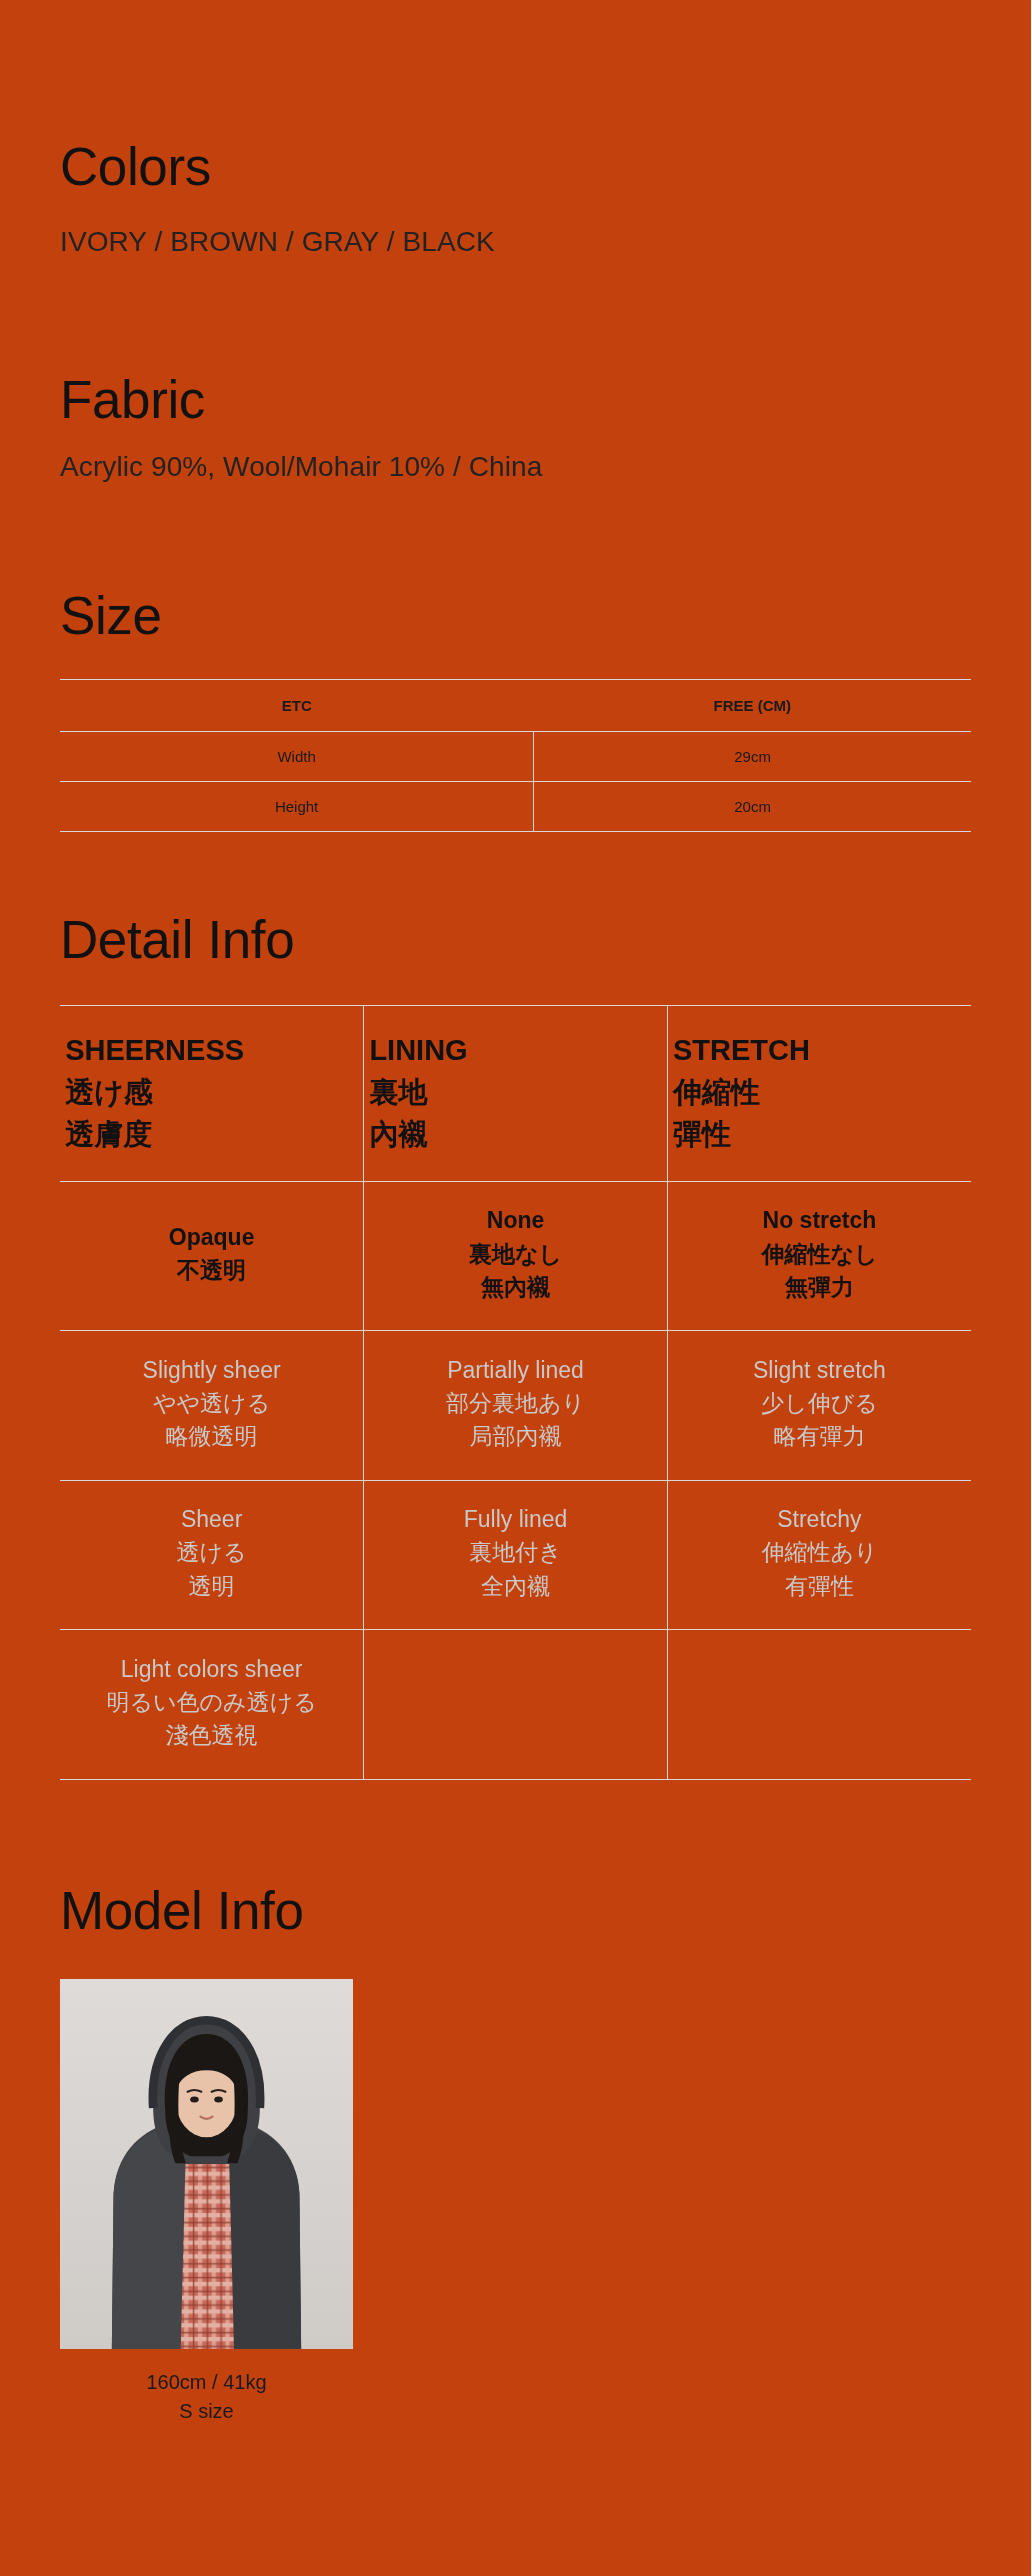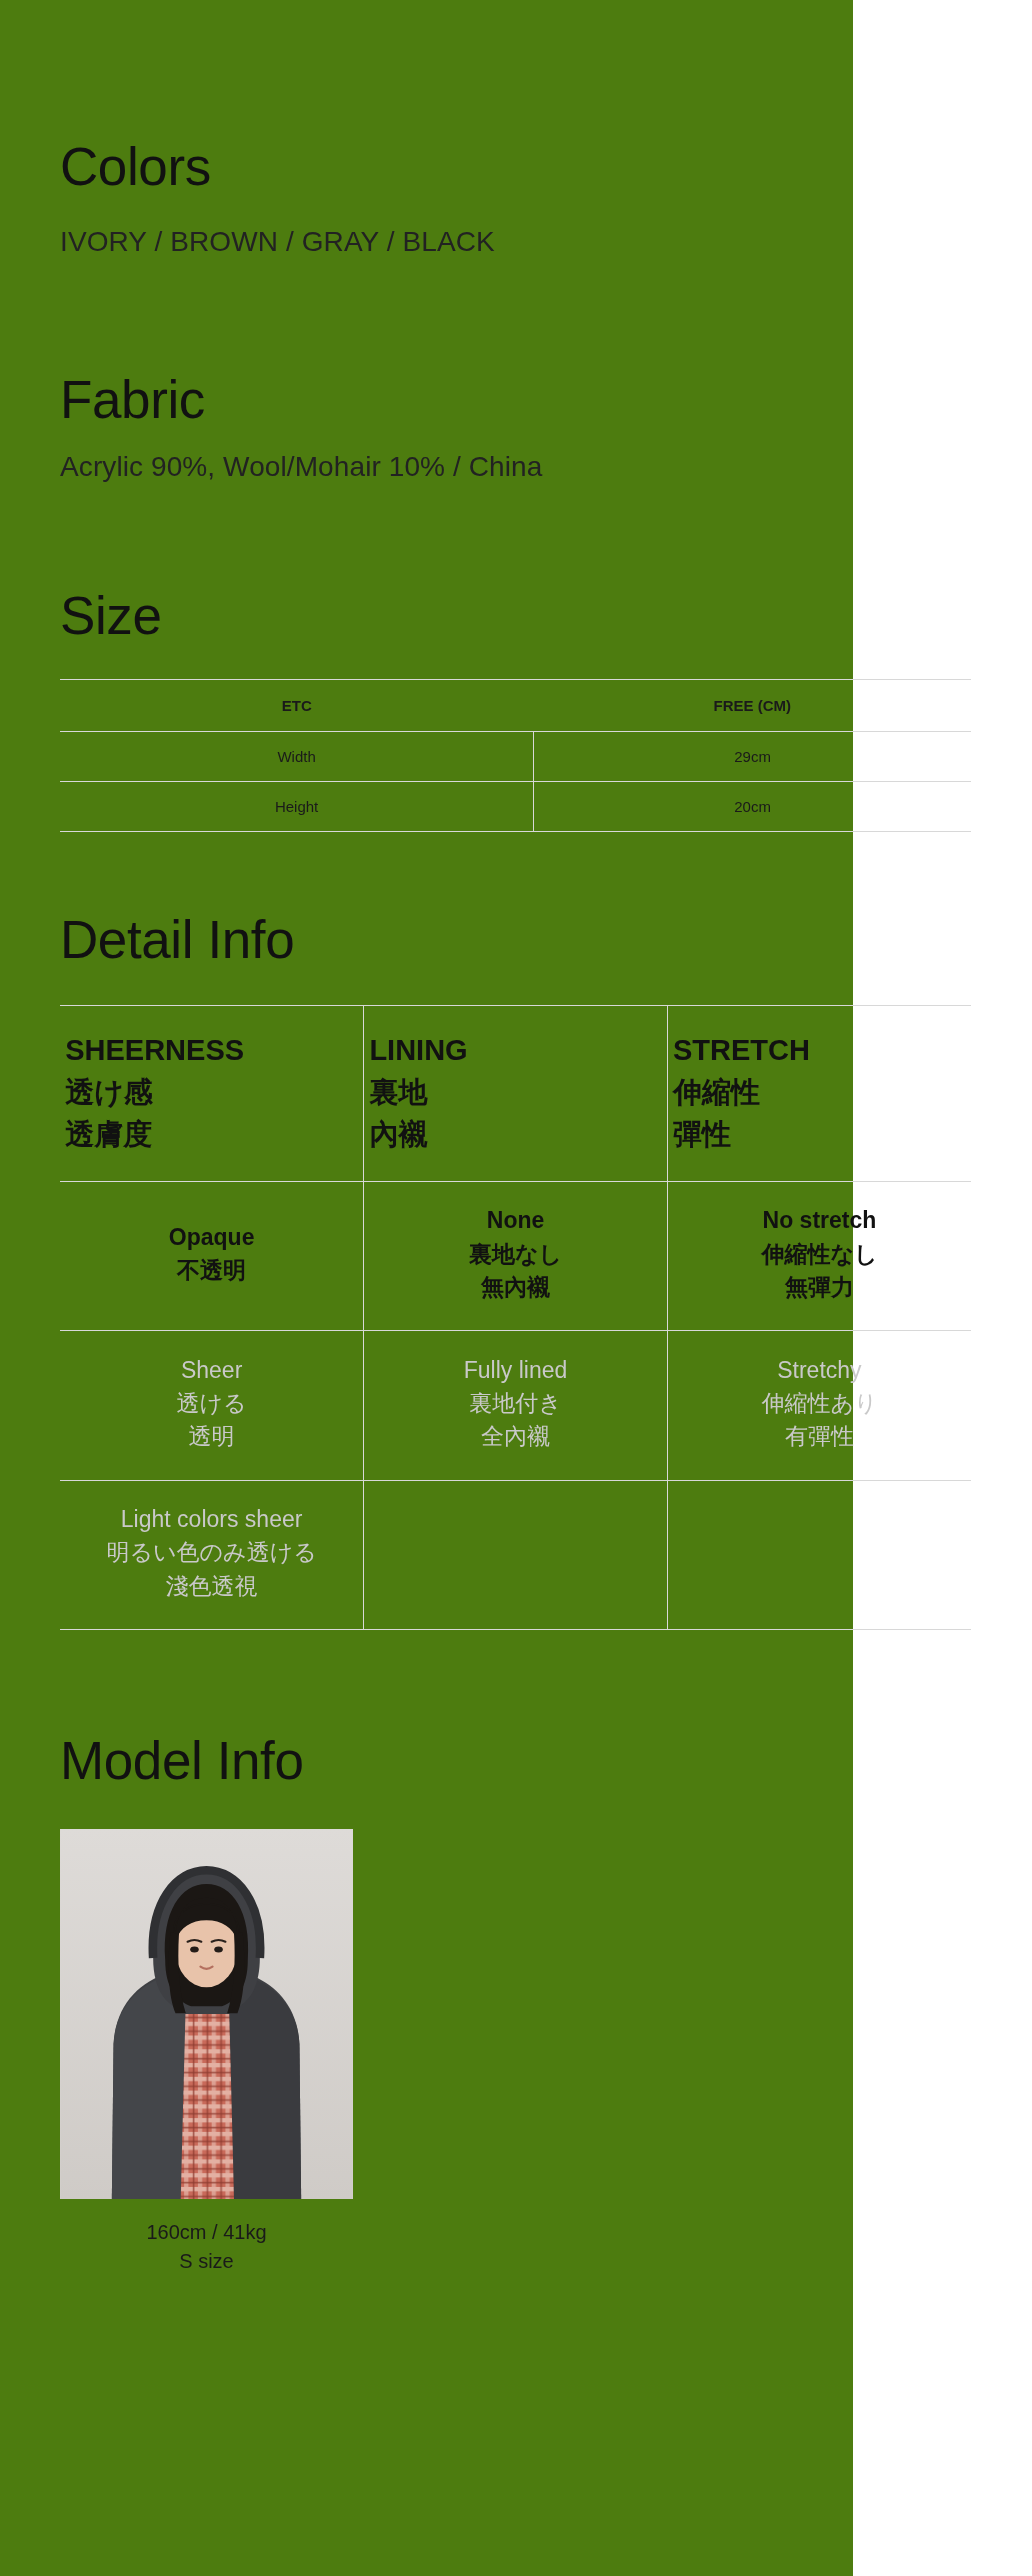--- a/index.html
+++ b/index.html
@@ -9,24 +9,24 @@
     background: #ffffff;
   }
   body {
     width: 1033px;
     min-height: 2576px;
     font-family: "Liberation Sans", sans-serif;
     color: #1a1a1a;
     -webkit-font-smoothing: antialiased;
   }
   .page {
-    width: 853px;
+    width: 1031px;
     min-height: 2576px;
     padding: 0 60px;
-    background: #4d7c0f;
+    background: #c2410c;
   }
 
   
   .h-section {
     font-size: 53px;
     font-weight: 400;
     letter-spacing: -0.4px;
     color: #111111;
     margin: 0;
     line-height: 1.1;
@@ -221,20 +221,37 @@
             <span class="cell-line">裏地なし</span>
             <span class="cell-line">無內襯</span>
           </td>
           <td class="cell-active">
             <span class="cell-line lang-en">No stretch</span>
             <span class="cell-line">伸縮性なし</span>
             <span class="cell-line">無彈力</span>
           </td>
         </tr>
 
+        <tr>
+          <td class="cell-muted">
+            <span class="cell-line">Slightly sheer</span>
+            <span class="cell-line">やや透ける</span>
+            <span class="cell-line">略微透明</span>
+          </td>
+          <td class="cell-muted">
+            <span class="cell-line">Partially lined</span>
+            <span class="cell-line">部分裏地あり</span>
+            <span class="cell-line">局部內襯</span>
+          </td>
+          <td class="cell-muted">
+            <span class="cell-line">Slight stretch</span>
+            <span class="cell-line">少し伸びる</span>
+            <span class="cell-line">略有彈力</span>
+          </td>
+        </tr>
 
         <tr>
           <td class="cell-muted">
             <span class="cell-line">Sheer</span>
             <span class="cell-line">透ける</span>
             <span class="cell-line">透明</span>
           </td>
           <td class="cell-muted">
             <span class="cell-line">Fully lined</span>
             <span class="cell-line">裏地付き</span>

